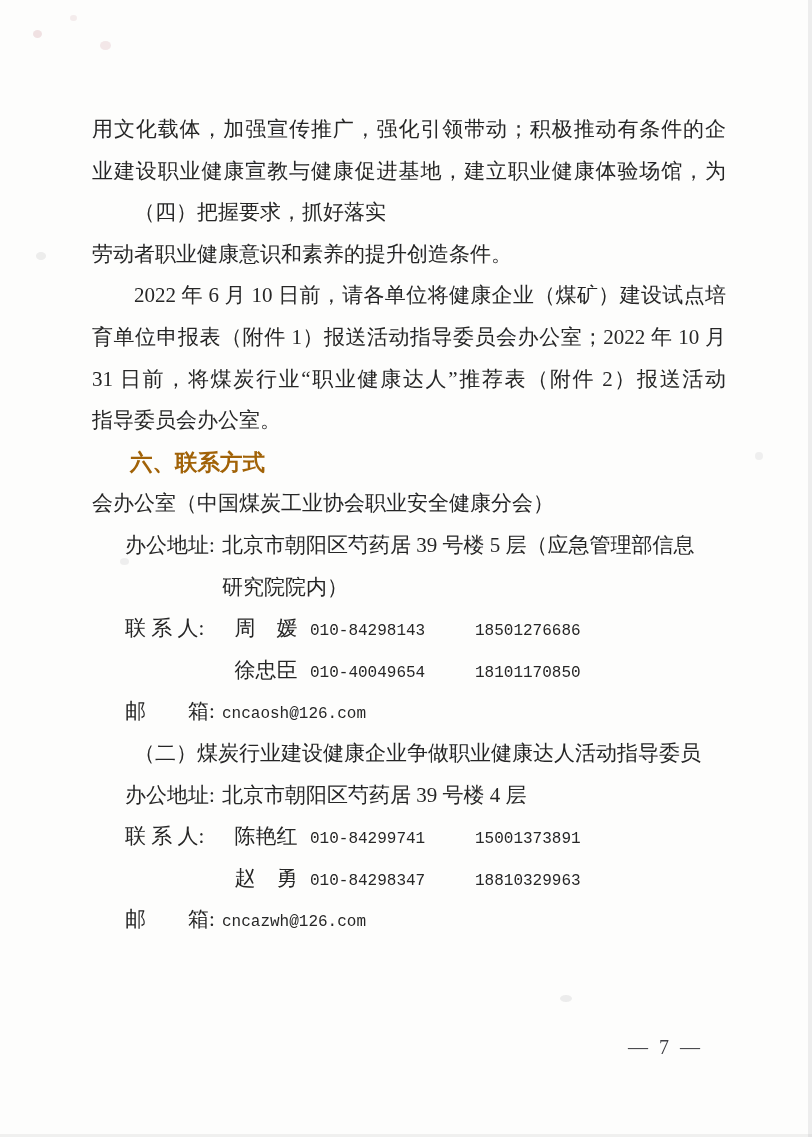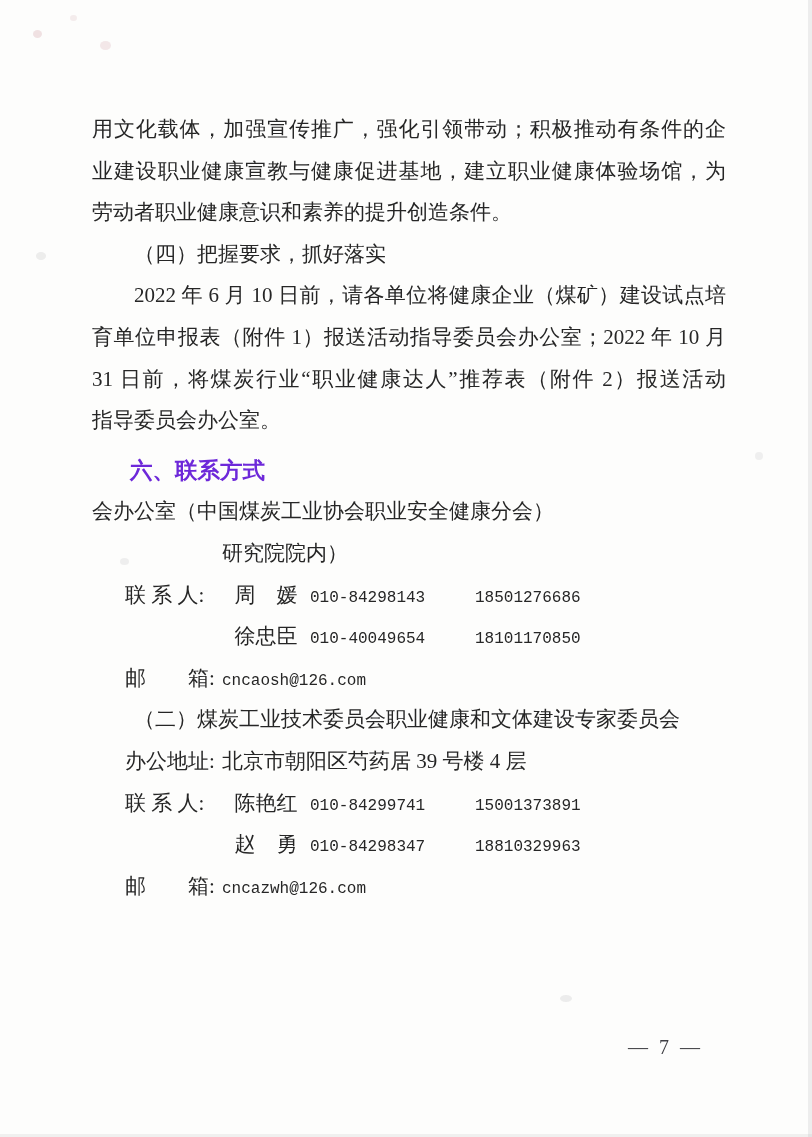--- a/index.html
+++ b/index.html
@@ -20,22 +20,21 @@
     line-height:41.6px;
   }
   .ln { height:41.6px; white-space:nowrap; }
   .wrapok { white-space:normal; }
   .just { white-space:normal; text-align:justify; text-align-last:justify; }
   .indent { text-indent:42px; }
   .heading {
     font-weight:bold;
     padding-left:38px;
     font-size:22.5px;
-    color:#6d28d9;
-    margin-top:8px;
+    color:#a16207;
   }
   .contact-row { padding-left:33px; }
   .hang { padding-left:130px; }
   .contact-label { display:inline-block; width:97px; }
   .name { display:inline-block; width:88px;text-align:center; }
   .phone { display:inline-block; width:165px; }
   .num {
     font-family:"Liberation Mono","DejaVu Sans Mono",monospace;
     font-size:16px;
   }
@@ -68,49 +67,52 @@
 </style>
 </head>
 <body>
 
 <div class="page">
 
   <div class="doc">
 
     <div class="ln just">用文化载体，加强宣传推广，强化引领带动；积极推动有条件的企</div>
     <div class="ln just">业建设职业健康宣教与健康促进基地，建立职业健康体验场馆，为</div>
+    <div class="ln wrapok indent">（四）把握要求，抓好落实</div>
+
     <div class="ln wrapok">劳动者职业健康意识和素养的提升创造条件。</div>
-
-    <div class="ln wrapok indent">（四）把握要求，抓好落实</div>
 
     <div class="ln just indent">2022 年 6 月 10 日前，请各单位将健康企业（煤矿）建设试点培</div>
     <div class="ln just">育单位申报表（附件 1）报送活动指导委员会办公室；2022 年 10 月</div>
     <div class="ln just">31 日前，将煤炭行业“职业健康达人”推荐表（附件 2）报送活动</div>
     <div class="ln wrapok">指导委员会办公室。</div>
 
     <div class="ln heading">六、联系方式</div>
 
     <div class="ln wrapok">会办公室（中国煤炭工业协会职业安全健康分会）</div>
 
+    <div class="ln contact-row">
+      <span class="contact-label">办公地址:</span><span>北京市朝阳区芍药居 39 号楼 5 层（应急管理部信息</span>
+    </div>
     <div class="ln hang">
       <span>研究院院内）</span>
     </div>
 
     <div class="ln contact-row">
       <span class="contact-label">联 系 人:</span><span class="name">周　媛</span><span class="phone num">010-84298143</span><span class="num">18501276686</span>
     </div>
     <div class="ln hang">
       <span class="name">徐忠臣</span><span class="phone num">010-40049654</span><span class="num">18101170850</span>
     </div>
 
     <div class="ln contact-row">
       <span class="contact-label">邮　　箱:</span><span class="num">cncaosh@126.com</span>
     </div>
 
-    <div class="ln wrapok indent">（二）煤炭工业技术委员会职业健康和文体建设专家委员会</div>
+    <div class="ln wrapok indent">（二）煤炭行业建设健康企业争做职业健康达人活动指导委员</div>
 
     <div class="ln contact-row">
       <span class="contact-label">办公地址:</span><span>北京市朝阳区芍药居 39 号楼 4 层</span>
     </div>
 
     <div class="ln contact-row">
       <span class="contact-label">联 系 人:</span><span class="name">陈艳红</span><span class="phone num">010-84299741</span><span class="num">15001373891</span>
     </div>
     <div class="ln hang">
       <span class="name">赵　勇</span><span class="phone num">010-84298347</span><span class="num">18810329963</span>

